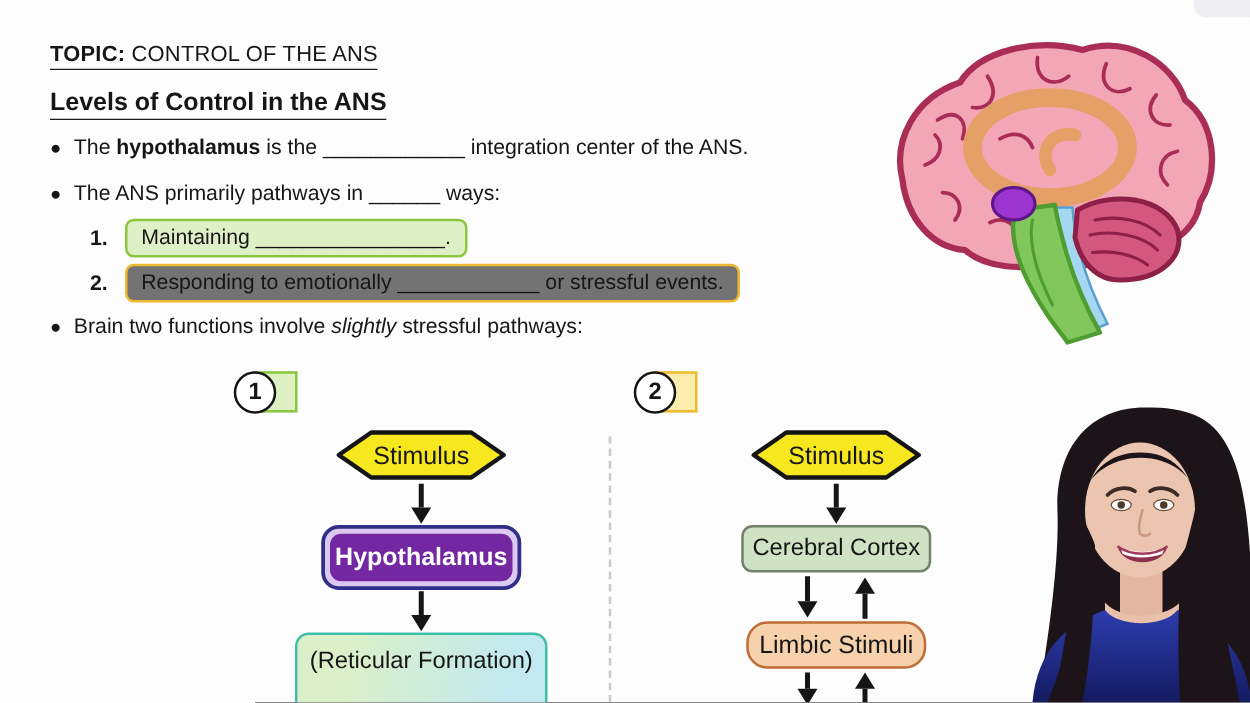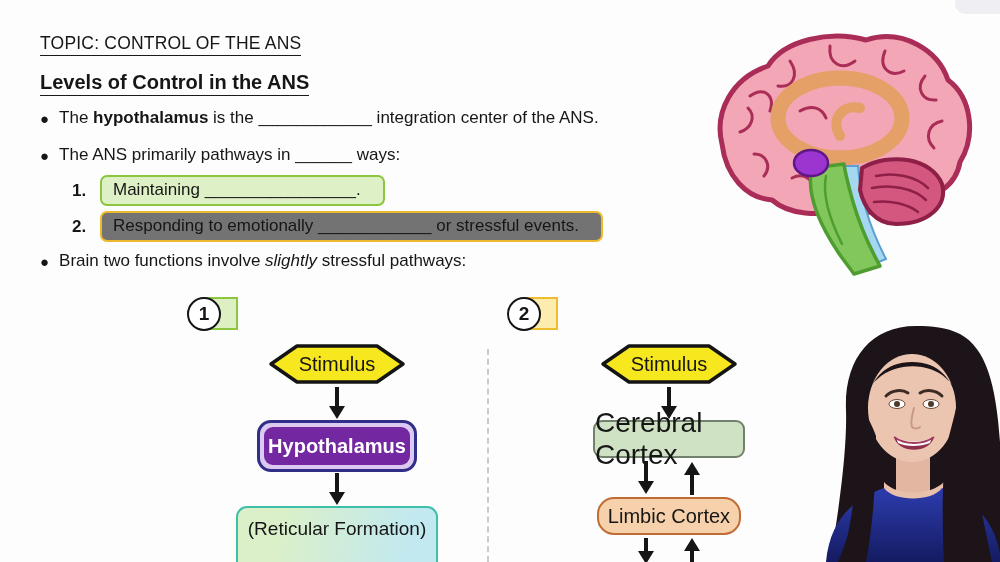--- a/index.html
+++ b/index.html
@@ -5,29 +5,29 @@
   html,body{margin:0;padding:0;background:#2b2b2b;}
   .frame{
     position:relative;width:1000px;height:562px;background:#fdfdfe;
     overflow:hidden;font-family:"Liberation Sans",sans-serif;color:#161616;
   }
   .abs{position:absolute;}
 
   
   .topic{left:40px;top:33px;font-size:17.5px;letter-spacing:.2px;}
   .uline{border-bottom:1.8px solid #1a1a1a;padding-bottom:2px;}
-  .topic b{font-weight:normal;}
+  .topic b{font-weight:bold;}
   .heading2{left:40px;top:71px;font-size:20px;font-weight:bold;}
   .bullet{left:40px;display:flex;gap:10px;font-size:17px;align-items:flex-start;}
   .bullet .dot{font-size:15px;line-height:21px;}
   .b1{top:108px;} .b2{top:145px;} .b3{top:251px;}
   .numrow{display:flex;align-items:center;gap:10px;}
   .n1{left:72px;top:175px;} .n2{left:72px;top:211px;}
   .numlbl{font-weight:bold;font-size:17px;width:18px;}
-  .hlbox{font-size:17px;padding:3px 22px 4px 11px;border-radius:7px;border:2px solid;}
+  .hlbox{font-size:17px;padding:3px 11px 4px 11px;border-radius:7px;border:2px solid;}
   .hl-green{background:#def0c5;border-color:#8cc63e;}
   .hl-yellow{background:#737373;border-color:#edba2f;text-align:center;}
 
   
   .flowhead{top:297px;height:33px;display:flex;align-items:center;
     font-weight:bold;font-size:20px;padding:0 14px 0 18px;border:2px solid;box-sizing:border-box;}
   .fh1{left:202px;background:#ddf0c3;border-color:#8cc63e;}
   .fh2{left:522px;background:#fcecae;border-color:#eebc2f;}
   .circnum{position:absolute;left:-17px;top:50%;transform:translateY(-50%);
     width:30px;height:30px;border:2.5px solid #141414;border-radius:50%;background:#fff;
@@ -39,21 +39,21 @@
   .hypo-outer{left:257px;top:420px;width:160px;height:52px;box-sizing:border-box;
     border:3px solid #312e88;border-radius:14px;background:#dcc9f1;padding:4px;display:flex;}
   .hypo-inner{flex:1;background:#7327a1;border-radius:9px;display:flex;align-items:center;
     justify-content:center;color:#fff;font-weight:bold;font-size:20px;}
   .brainstem{left:236px;top:506px;width:202px;height:72px;box-sizing:border-box;
     border:2.5px solid #3fbfa9;border-radius:11px;
     background:linear-gradient(100deg,#dbf0c8 20%,#c2e9f0 85%);
     text-align:center;font-size:19px;padding-top:8px;line-height:25px;}
   .cortex{left:593px;top:420px;width:152px;height:38px;box-sizing:border-box;
     border:2px solid #72816b;border-radius:9px;background:#cfe2c3;
-    display:flex;align-items:center;justify-content:center;font-size:28px;}
+    display:flex;align-items:center;justify-content:center;font-size:19px;}
   .limbic{left:597px;top:497px;width:144px;height:38px;box-sizing:border-box;
     border:2.5px solid #bf6c35;border-radius:17px;background:#f6d1ab;
     display:flex;align-items:center;justify-content:center;font-size:20px;}
 
   
   .arrow{position:absolute;width:3.5px;background:#151515;}
   .arrow.down::after{content:"";position:absolute;top:100%;left:50%;transform:translateX(-50%);
     border-left:8px solid transparent;border-right:8px solid transparent;border-top:13px solid #151515;}
   .arrow.up::before{content:"";position:absolute;bottom:100%;left:50%;transform:translateX(-50%);
     border-left:8px solid transparent;border-right:8px solid transparent;border-bottom:13px solid #151515;}
@@ -132,21 +132,21 @@
     <text class="hextext" x="68" y="28" text-anchor="middle">Stimulus</text>
   </svg>
 
   <div class="arrow down" style="left:667px;top:387px;height:19px;"></div>
 
   <div class="abs cortex">Cerebral Cortex</div>
 
   <div class="arrow down" style="left:644px;top:461px;height:20px;"></div>
   <div class="arrow up" style="left:690px;top:475px;height:20px;"></div>
 
-  <div class="abs limbic">Limbic Cortex</div>
+  <div class="abs limbic">Limbic Stimuli</div>
 
   <div class="arrow down" style="left:644px;top:538px;height:13px;"></div>
   <div class="arrow up" style="left:690px;top:551px;height:11px;"></div>
 
   <svg class="abs" style="left:680px;top:16px;" width="312" height="274" viewBox="0 0 312 274">
 
     <path d="M42,128 C34,96 52,62 88,50 C104,24 150,14 186,24 C222,12 258,34 268,64 C292,82 296,120 280,146 C276,170 254,184 230,182 C214,196 186,200 164,192 C140,202 108,198 92,184 C66,182 46,160 42,128 Z" fill="#f3a6b6" stroke="#a92d57" stroke-width="5" stroke-linejoin="round"></path>
 
     <g fill="none" stroke="#a92d57" stroke-width="3" stroke-linecap="round">
       <path d="M70,80 C85,70 95,80 90,95"></path>

